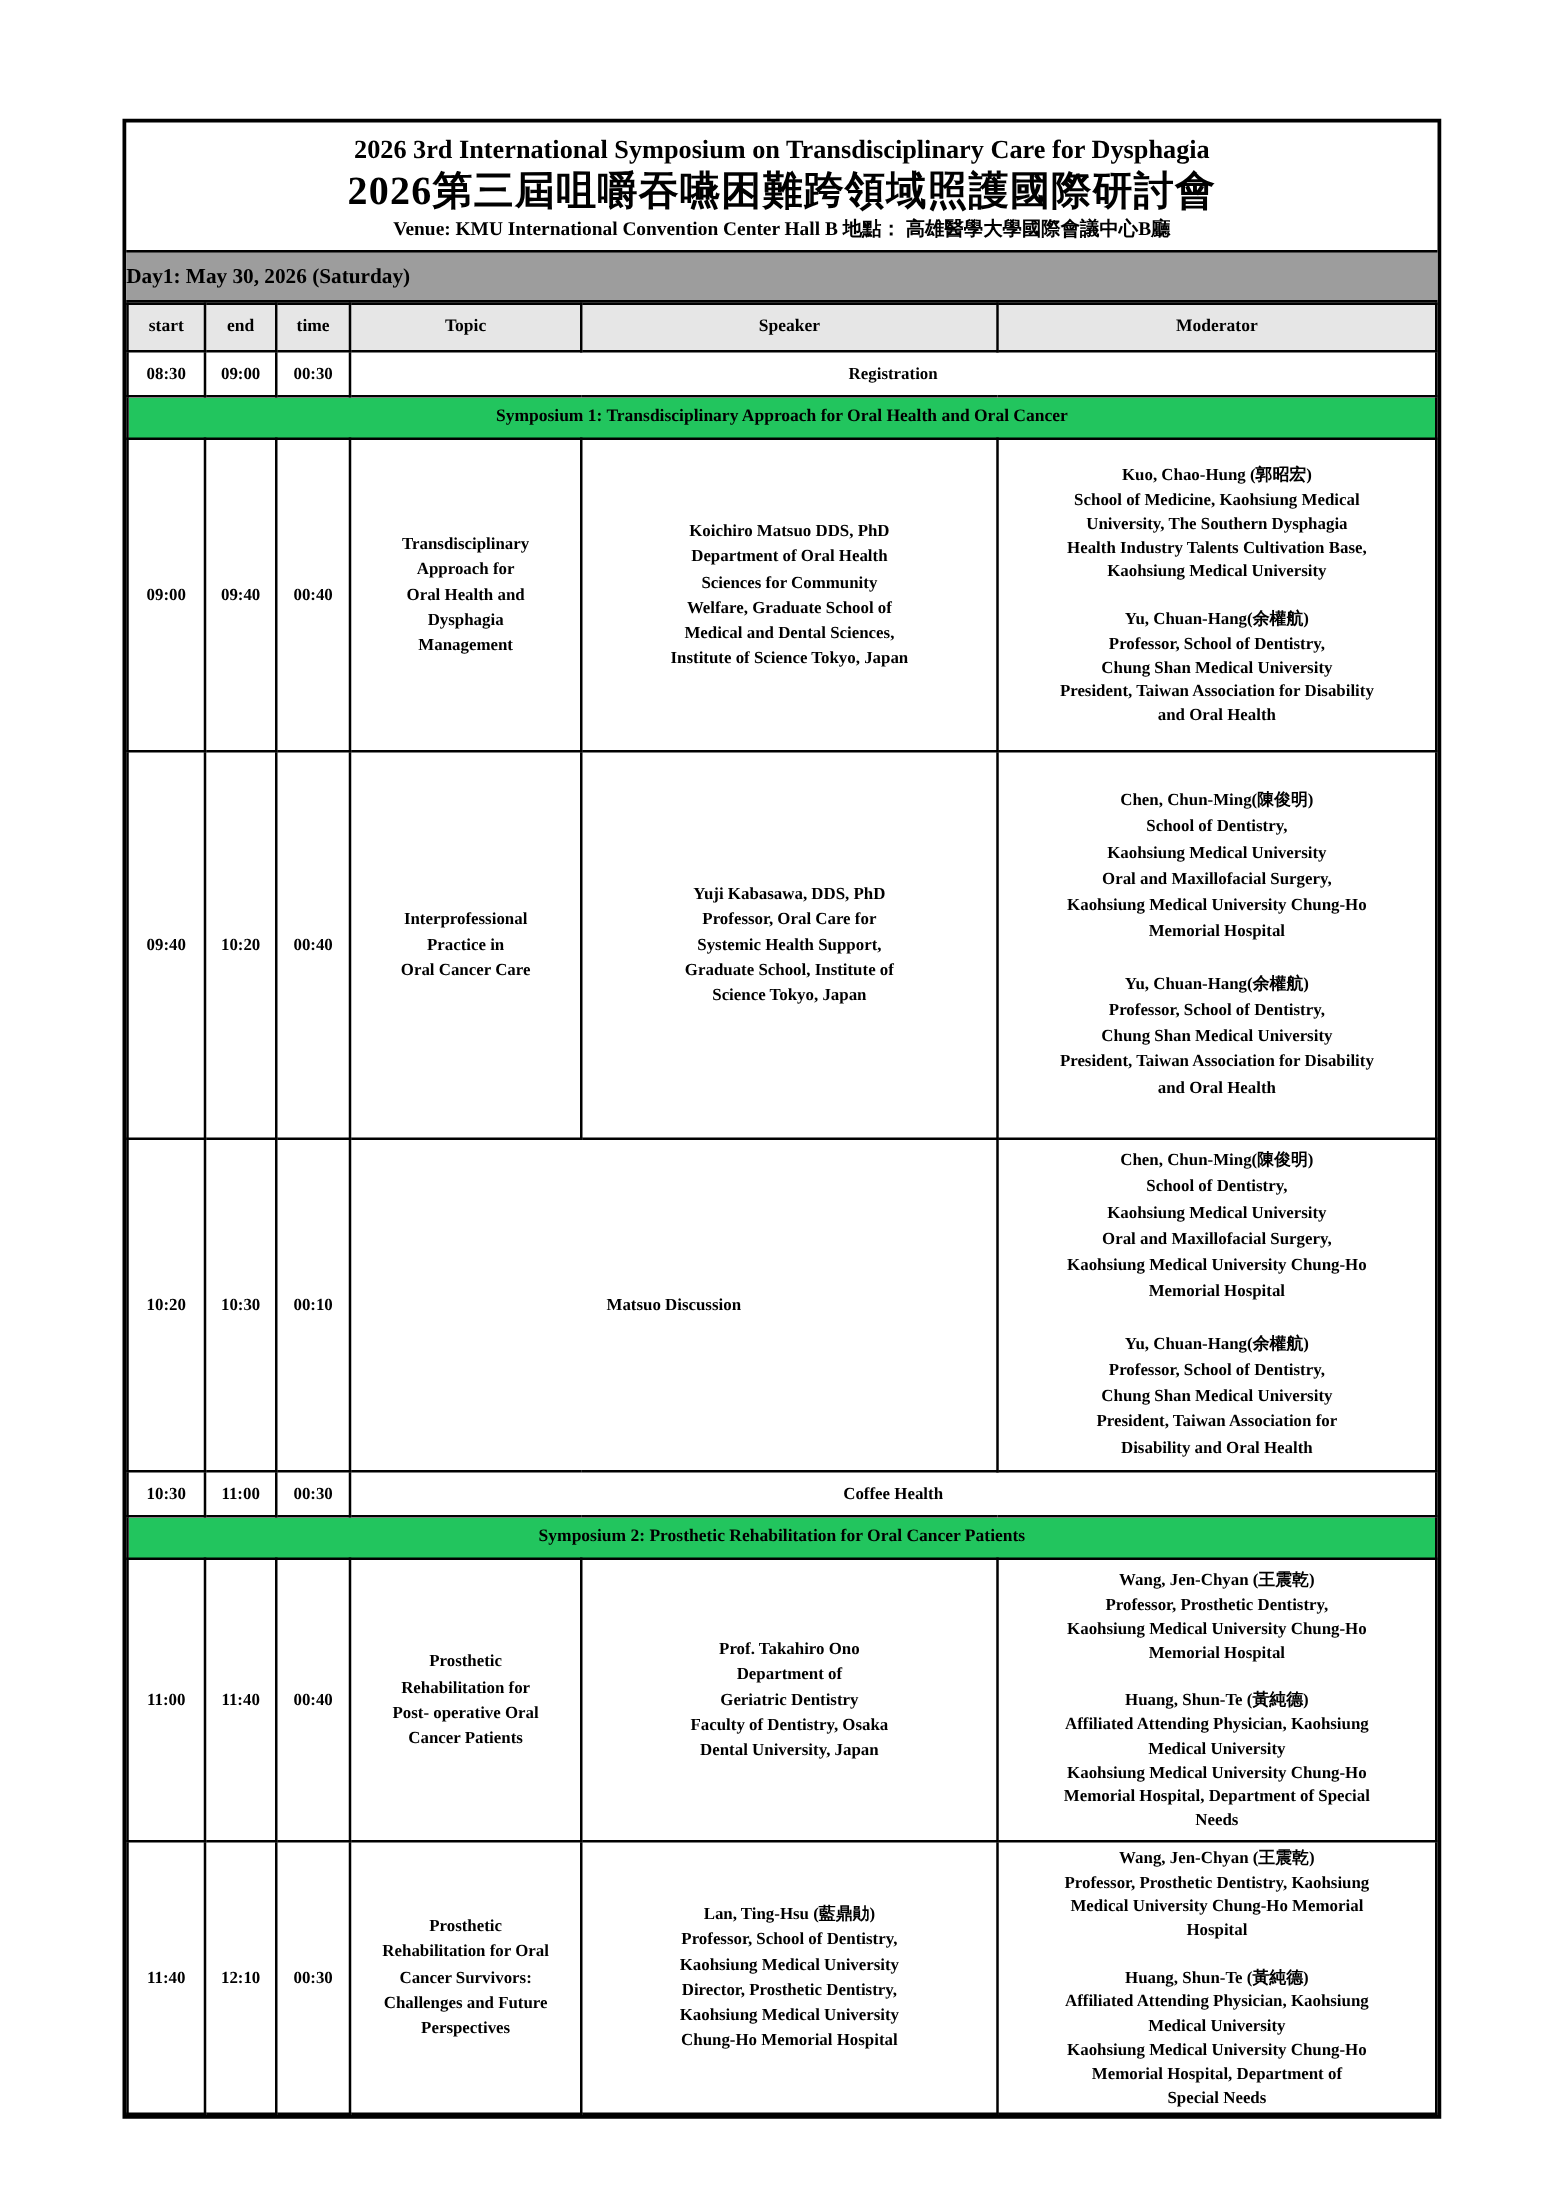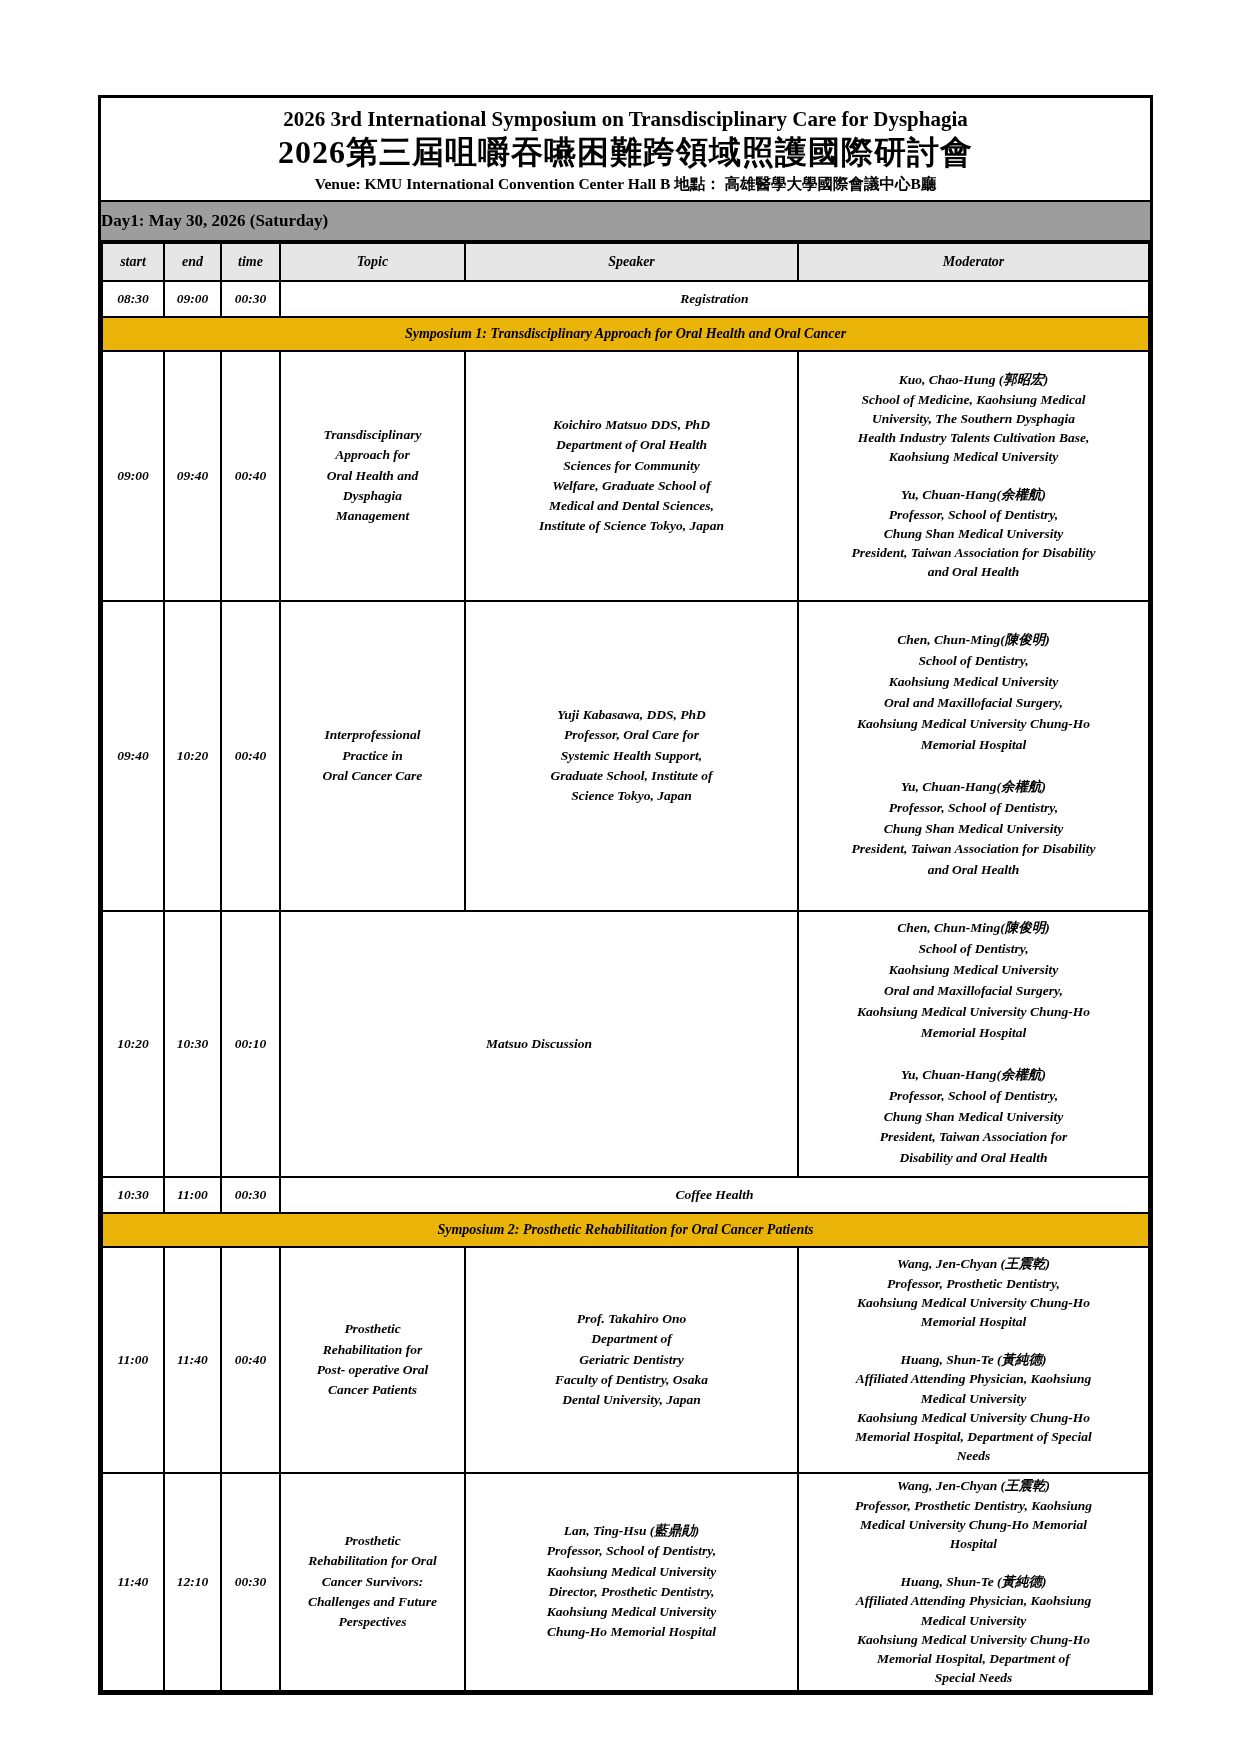--- a/index.html
+++ b/index.html
@@ -13,27 +13,27 @@
     border:3px solid #000;box-sizing:border-box;background:#fff;
   }
   .title-block{text-align:center;padding:8px 4px 5px;}
   .title-en{font-size:21px;line-height:1.25;}
   .title-zh{font-size:32px;line-height:1.3;letter-spacing:1px;}
   .venue{font-size:15.5px;line-height:1.35;white-space:pre-line;}
   .day-bar{
     background:#9d9d9d;border-top:2px solid #000;border-bottom:2px solid #000;
     text-align:left;font-size:17px;padding:9px 0;
   }
-  table{border-collapse:collapse;width:100%;table-layout:fixed;font-style:italic;}
+  table{border-collapse:collapse;width:100%;table-layout:fixed;}
   td,th{
     border:2px solid #000;text-align:center;vertical-align:middle;
     font-size:13.5px;padding:2px 3px;box-sizing:border-box;overflow:hidden;
   }
   th{background:#e6e6e6;height:38px;font-size:14px;}
-  td.bar{background:#eab308;height:34px;font-size:14px;white-space:pre-line;}
+  td.bar{background:#22c55e;height:34px;font-size:14px;white-space:pre-line;}
   tr.simple td{height:36px;}
   .multi{white-space:pre-line;line-height:1.5;margin-left:48px;}
   .mod{line-height:1.55;}
   .lh-tight{line-height:1.42;}
 </style>
 </head>
 <body>
 
 <div class="doc">
 

